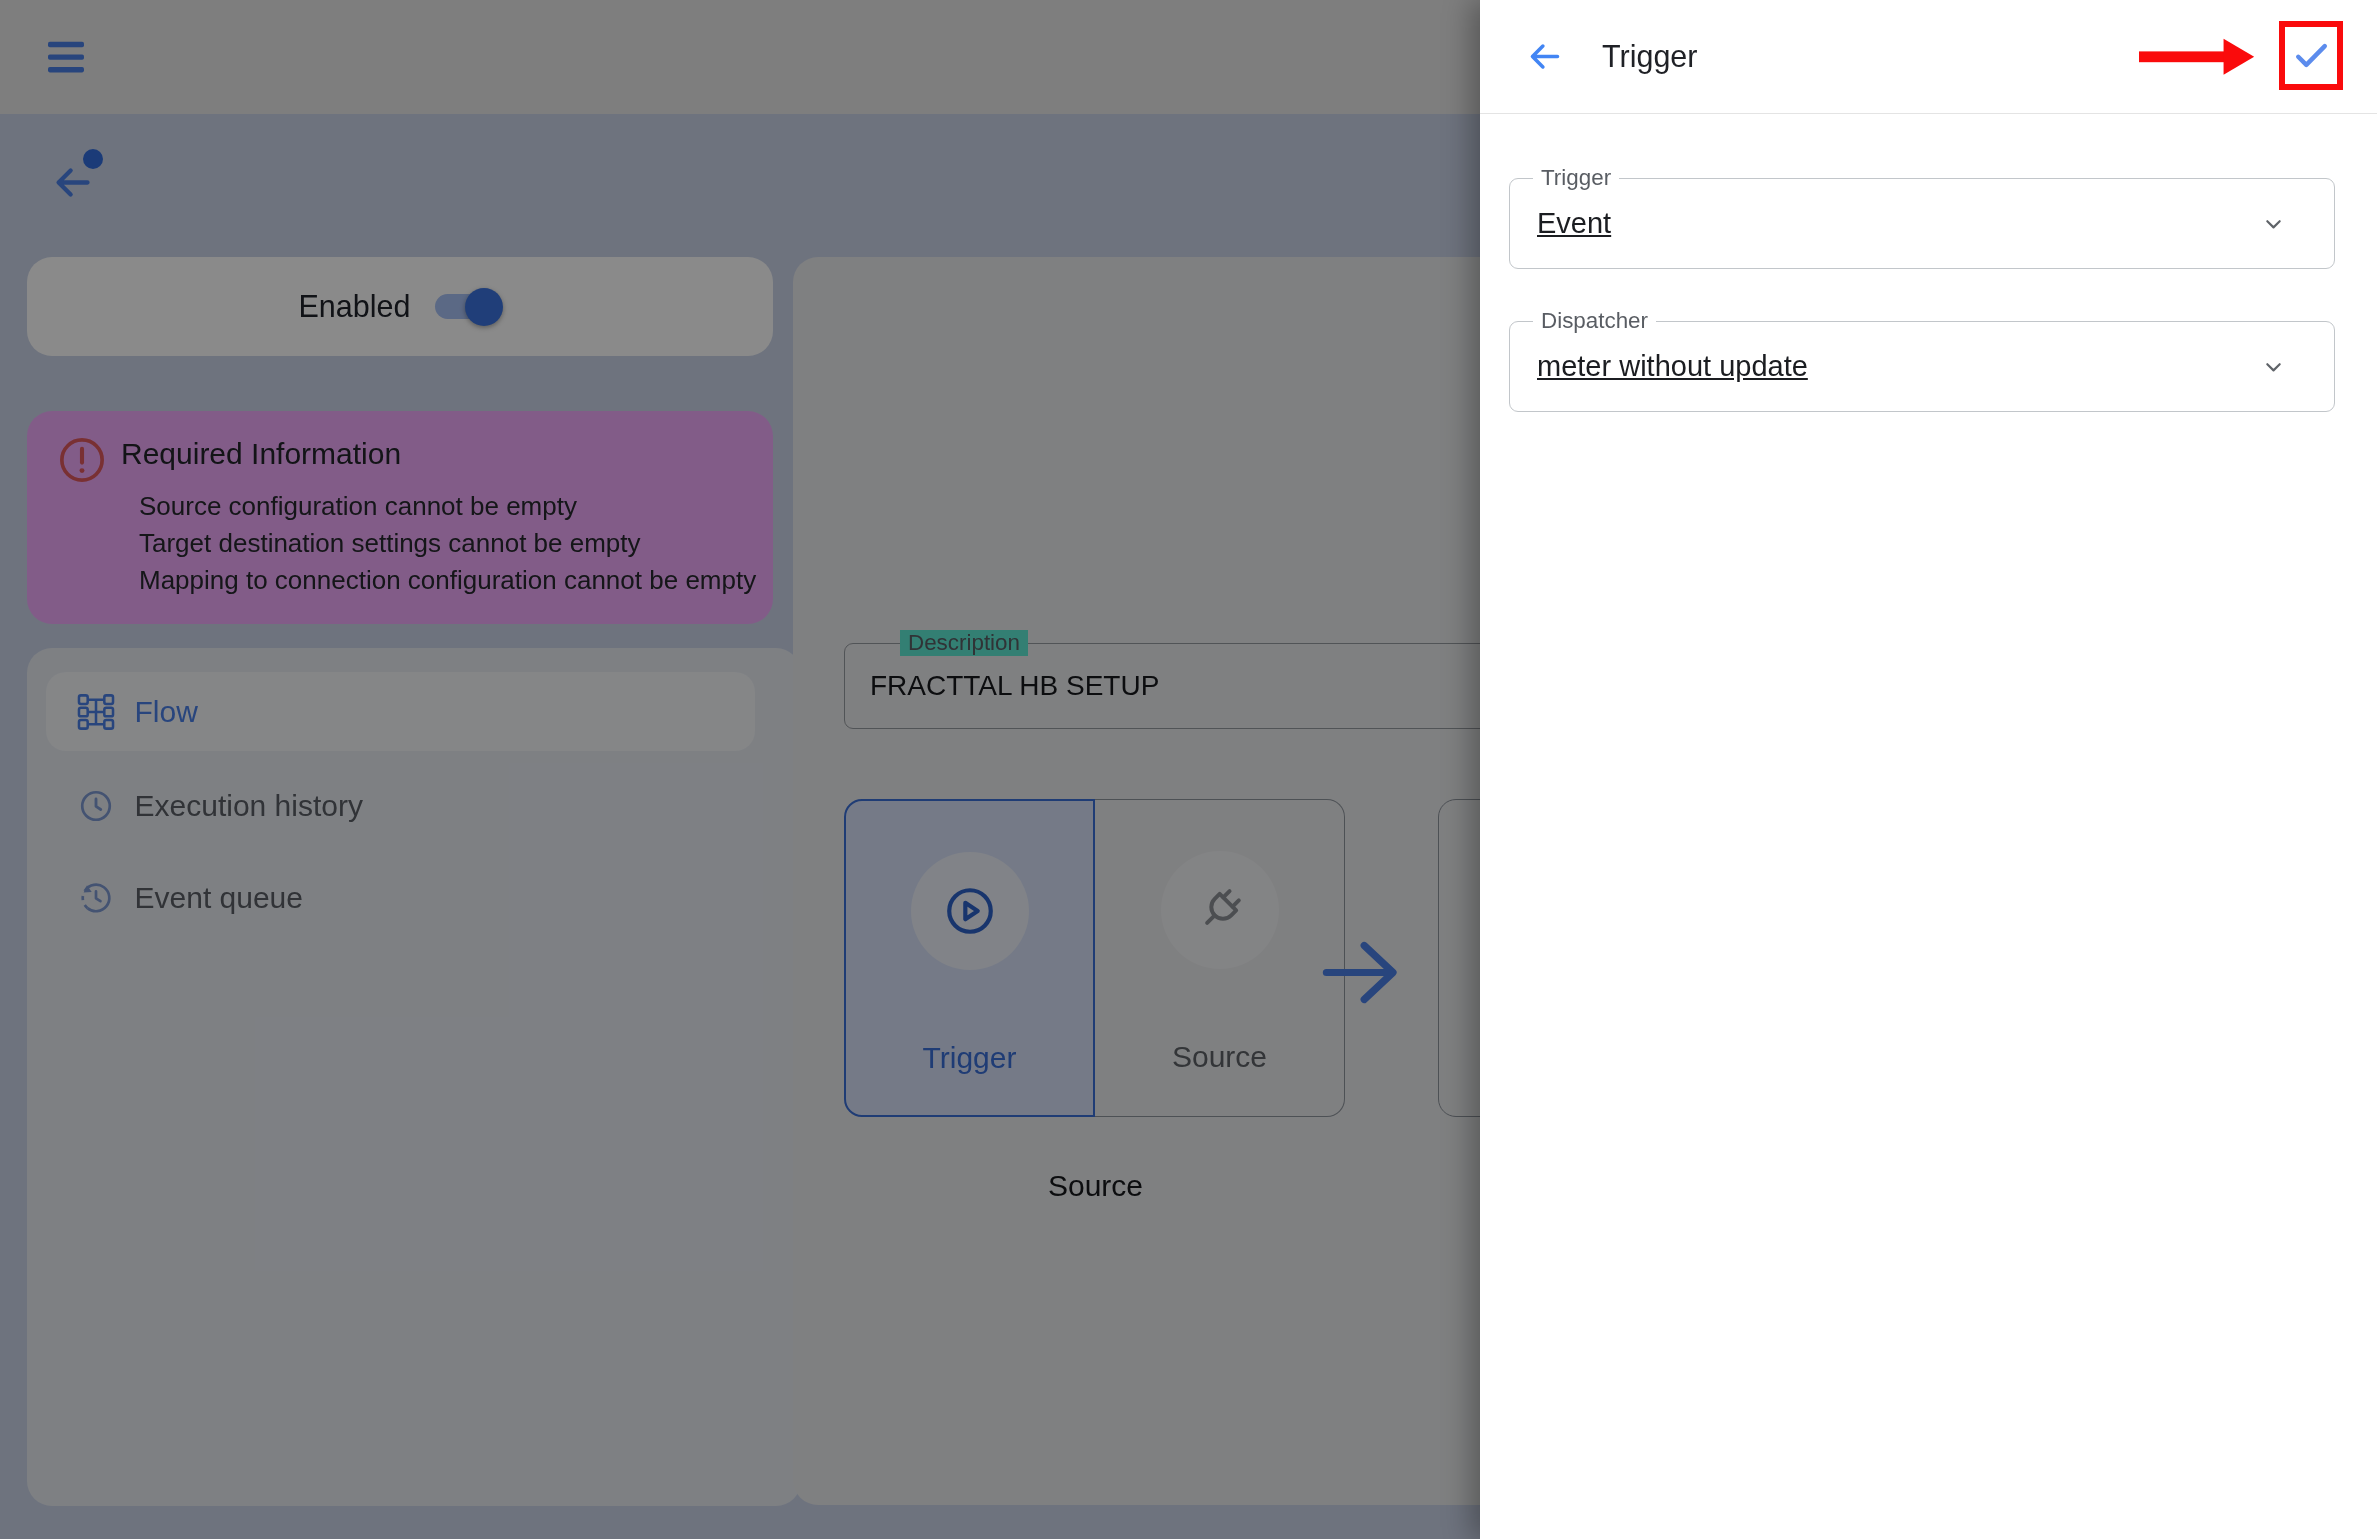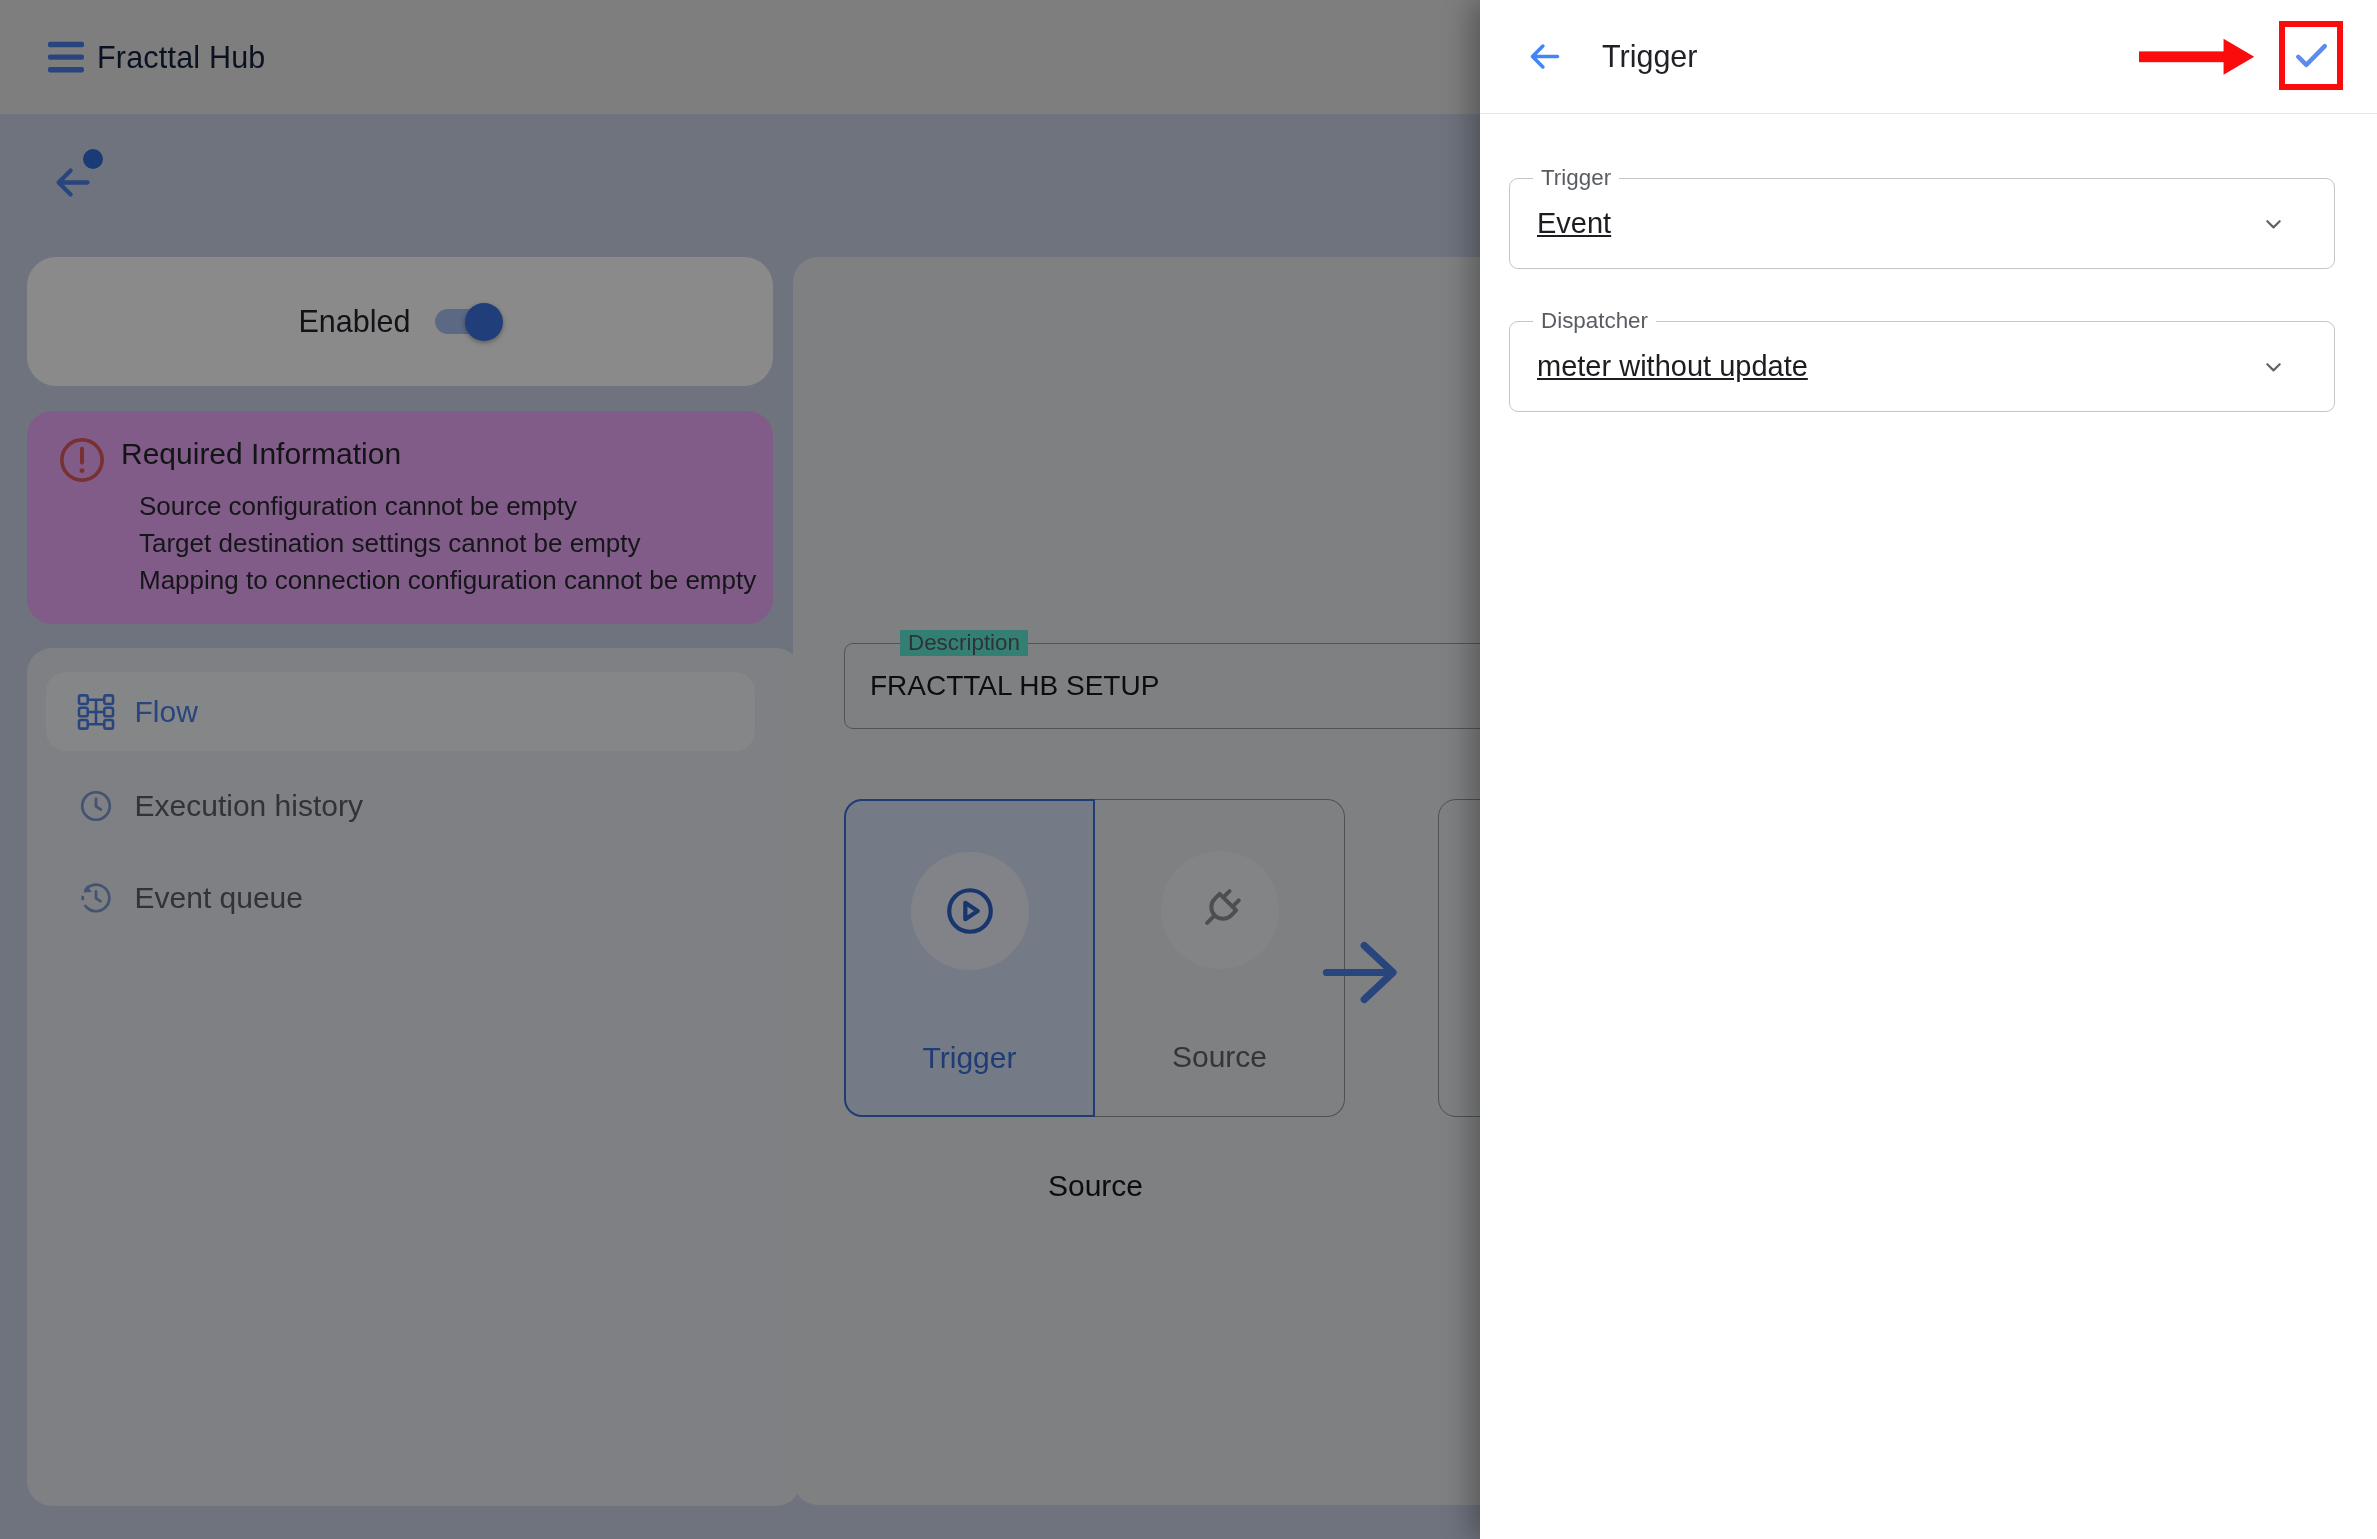--- a/index.html
+++ b/index.html
@@ -11,21 +11,21 @@
   svg{display:block}
   
   .topbar{position:absolute;left:0;top:0;width:2377px;height:114px;background:#e9e9e9;}
   .hamburger{position:absolute;left:48px;top:40px;width:36px;height:34px;color:var(--accent,#4a80e8);cursor:pointer;}
   .topbar-title{position:absolute;left:97px;top:0;height:114px;display:flex;align-items:center;
     font-size:30.5px;font-weight:500;color:#13203c;letter-spacing:0.2px;}
   .back-btn{position:absolute;left:50px;top:160px;width:45px;height:45px;color:var(--accent,#4a80e8);cursor:pointer;}
   .back-dot{position:absolute;left:83px;top:149px;width:20px;height:20px;border-radius:50%;background:#326ede;}
 
   .card{position:absolute;left:27px;width:746px;border-radius:25px;background:#fff;}
-  .enabled-card{top:257px;height:129px;display:flex;align-items:center;justify-content:center;gap:25px;border-radius:29px;}
+  .enabled-card{top:257px;height:99px;display:flex;align-items:center;justify-content:center;gap:25px;}
   .enabled-label{font-size:30.5px;color:#20242c;}
   .toggle{position:relative;width:66px;height:25px;border-radius:12.6px;background:#a9c2f5;cursor:pointer;}
   .toggle-knob{position:absolute;right:-1.8px;top:50%;transform:translateY(-50%);width:38px;height:38px;border-radius:50%;
     background:#3b74e0;box-shadow:0 1.8px 5.4px rgba(0,0,0,.35);}
 
   .required-card{top:411px;height:213px;background:#f0abfc;}
   .required-icon{position:absolute;left:29px;top:23px;width:52px;height:52px;color:#e05a5e;}
   .required-title{position:absolute;left:94px;top:26px;font-size:30px;font-weight:500;color:#24262c;}
   .required-lines{position:absolute;left:112px;top:77px;font-size:26px;color:#282a2f;line-height:37px;}
 
@@ -92,21 +92,20 @@
   <div class="topbar">
     <div class="hamburger">
       <svg viewBox="0 0 40 38">
           <g fill="currentColor">
         <rect x="0" y="2" width="40" height="6" rx="2"></rect>
         <rect x="0" y="16" width="40" height="6" rx="2"></rect>
         <rect x="0" y="30" width="40" height="6" rx="2"></rect>
       </g>
         </svg>
     </div>
-    <div class="topbar-title">Fracttal Hub</div>
   </div>
 
   <div class="back-btn">
     <svg viewBox="0 0 24 24" fill="none" stroke="currentColor" stroke-width="2.3" stroke-linecap="round" stroke-linejoin="round">
       <path d="M20 12H4.6M11 5.6 4.6 12l6.4 6.4"></path>
     </svg>
   </div>
   <div class="back-dot"></div>
 
   <div class="card enabled-card">

